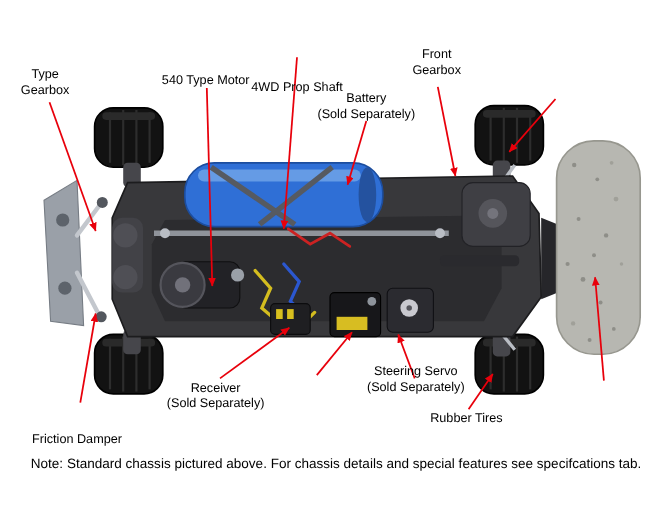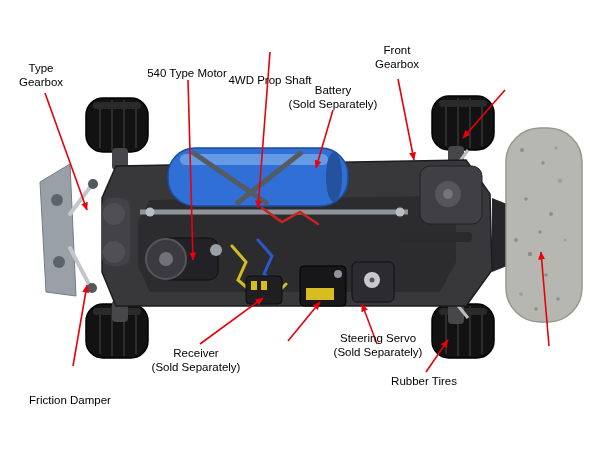--- a/index.html
+++ b/index.html
@@ -161,13 +161,14 @@
 (Sold Separately)</div>
   <div class="label" style="left:397px; top:44px;">Front
 Gearbox</div>
   <div class="label" style="left:70px;  top:369px;margin-top:25px;">Friction Damper</div>
   <div class="label" style="left:196px; top:347px;">Receiver
 (Sold Separately)</div>
   <div class="label" style="left:378px; top:332px;">Steering Servo
 (Sold Separately)</div>
   <div class="label" style="left:424px; top:375px;">Rubber Tires</div>
 
+  <div class="note">Note: Standard chassis pictured above. For chassis details and special features see specifcations tab.</div>
 </div>
 
 </body></html>

